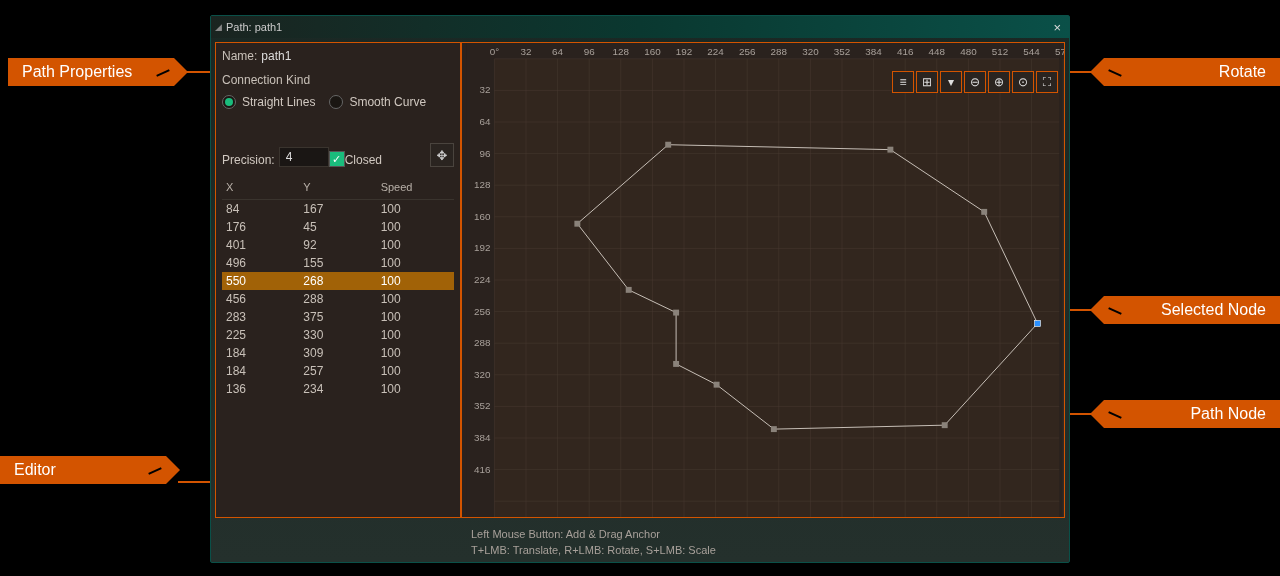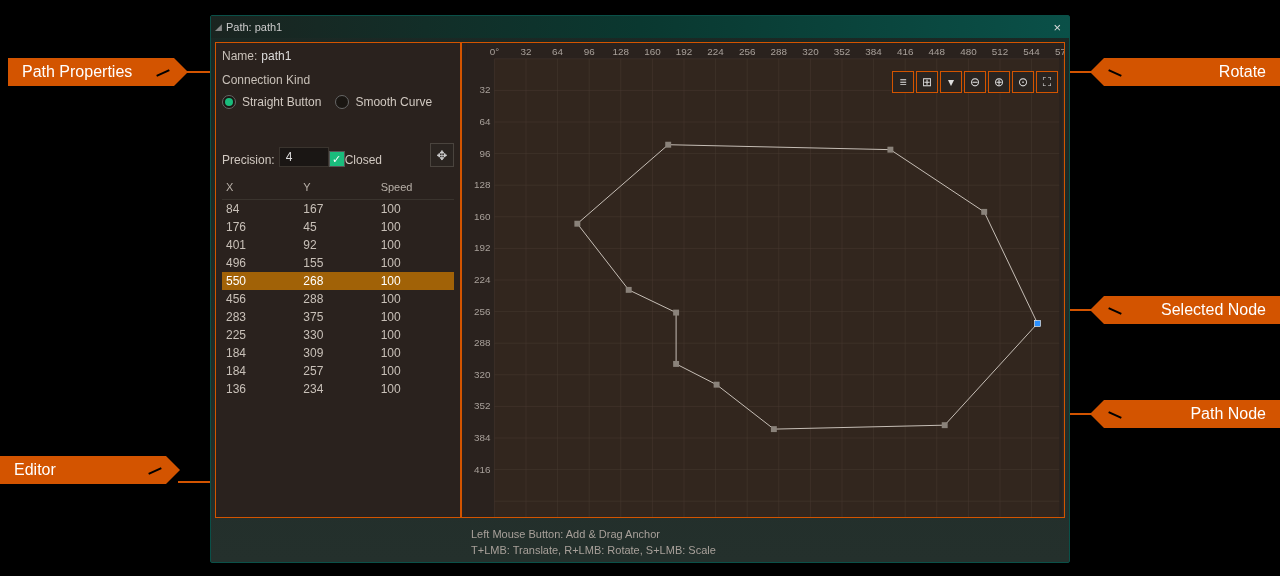--- a/index.html
+++ b/index.html
@@ -94,21 +94,21 @@
       <div class="row title">
         <label>Name:</label>
         <span class="field-value" style="">path1</span>
       </div>
       <div class="row">
         <span>Connection Kind</span>
       </div>
       <div class="radio-group">
         <div class="radio checked">
           <span class="dot"></span>
-          <span>Straight Button</span>
+          <span>Straight Lines</span>
         </div>
         <div class="radio">
           <span class="dot"></span>
           <span>Smooth Curve</span>
         </div>
       </div>
       <div class="prec-row">
         <label>Precision:</label>
         <div class="input">4</div>
         <span class="checkbox"></span>

